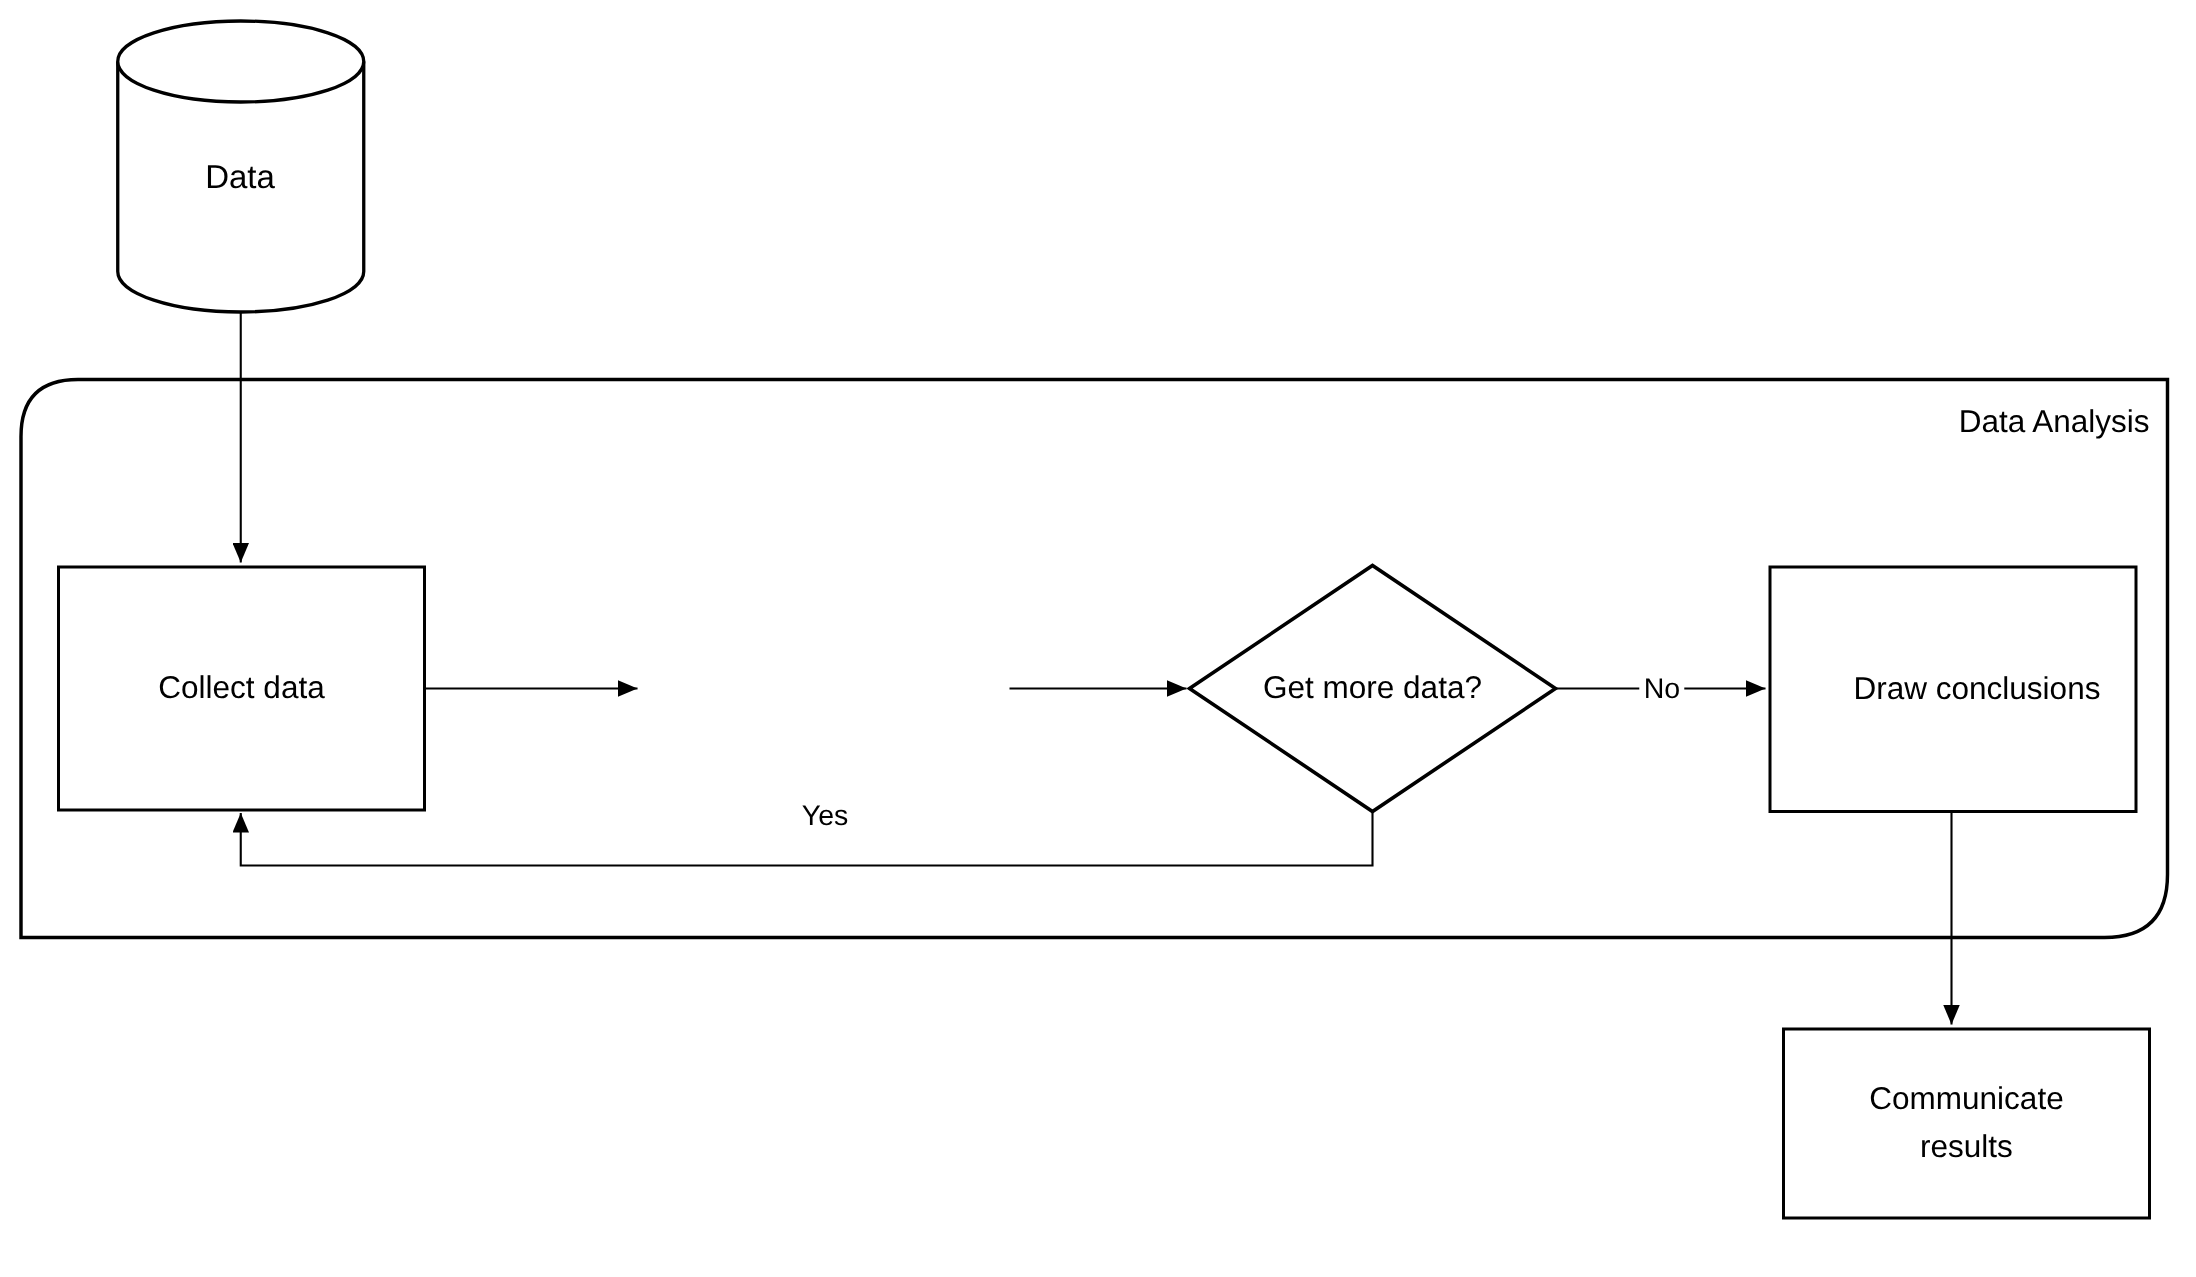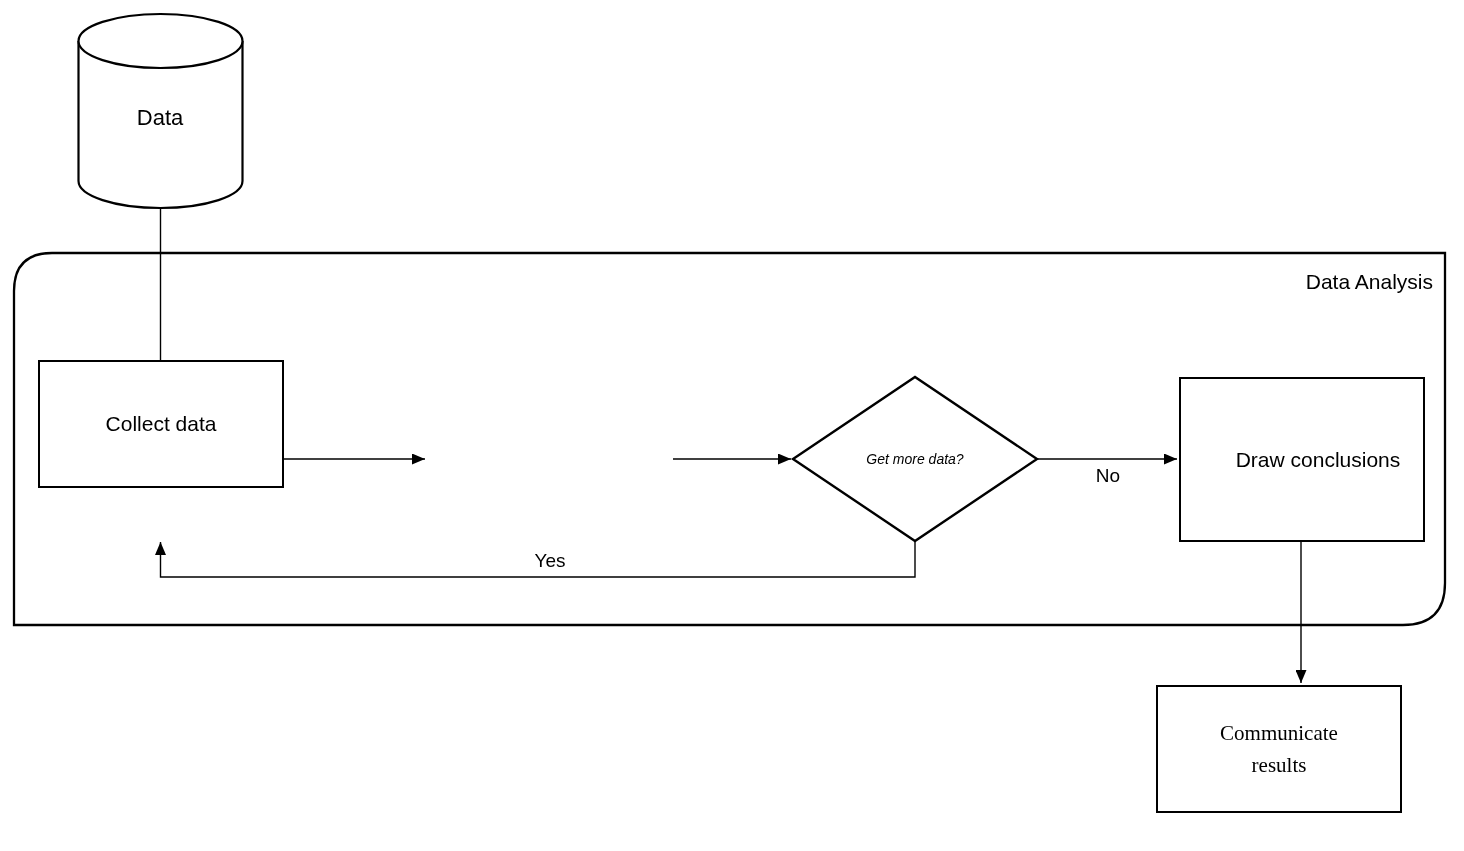--- a/index.html
+++ b/index.html
@@ -28,47 +28,45 @@
     border: 2px solid #000000;
     display: flex;
     flex-direction: column;
     align-items: center;
     justify-content: center;
     text-align: center;
     font-size: 21px;
     line-height: 32px;
     color: #000000;
   }
-  .node-collect     { left: 38px;   top: 360px; width: 246px; height: 128px; text-align: center; }
+  .node-collect     { left: 38px;   top: 377px; width: 246px; height: 164px; text-align: center; }
   .node-eda         { left: 427px;  top: 377px; width: 246px; height: 165px; }
   .node-draw        { left: 1179px; top: 377px; width: 246px; height: 165px; padding-left: 32px; }
-  .node-communicate { left: 1156px; top: 685px; width: 246px; height: 128px; font-family: Liberation Serif, serif; }
+  .node-communicate { left: 1188px; top: 685px; width: 246px; height: 128px; }
 
   .floating-label {
     position: absolute;
     transform: translate(-50%, -50%);
     white-space: nowrap;
     text-align: center;
   }
   .cylinder-label {
     left: 160px;
     top: 118px;
     font-size: 22px;
   }
   .decision-label {
     left: 915px;
     top: 459px;
-    font-size: 14px;
-    font-style: italic;
+    font-size: 21px;
   }
   .edge-label {
     font-size: 19px;
     background: #ffffff;
     padding: 0 3px;
-    margin-top: 16px;
   }
   .edge-label-no  { left: 1108px; top: 460px; }
   .edge-label-yes { left: 550px;  top: 545px; }
 
   .container-title {
     position: absolute;
     right: 31px;
     top: 266px;
     font-size: 21px;
     line-height: 32px;

